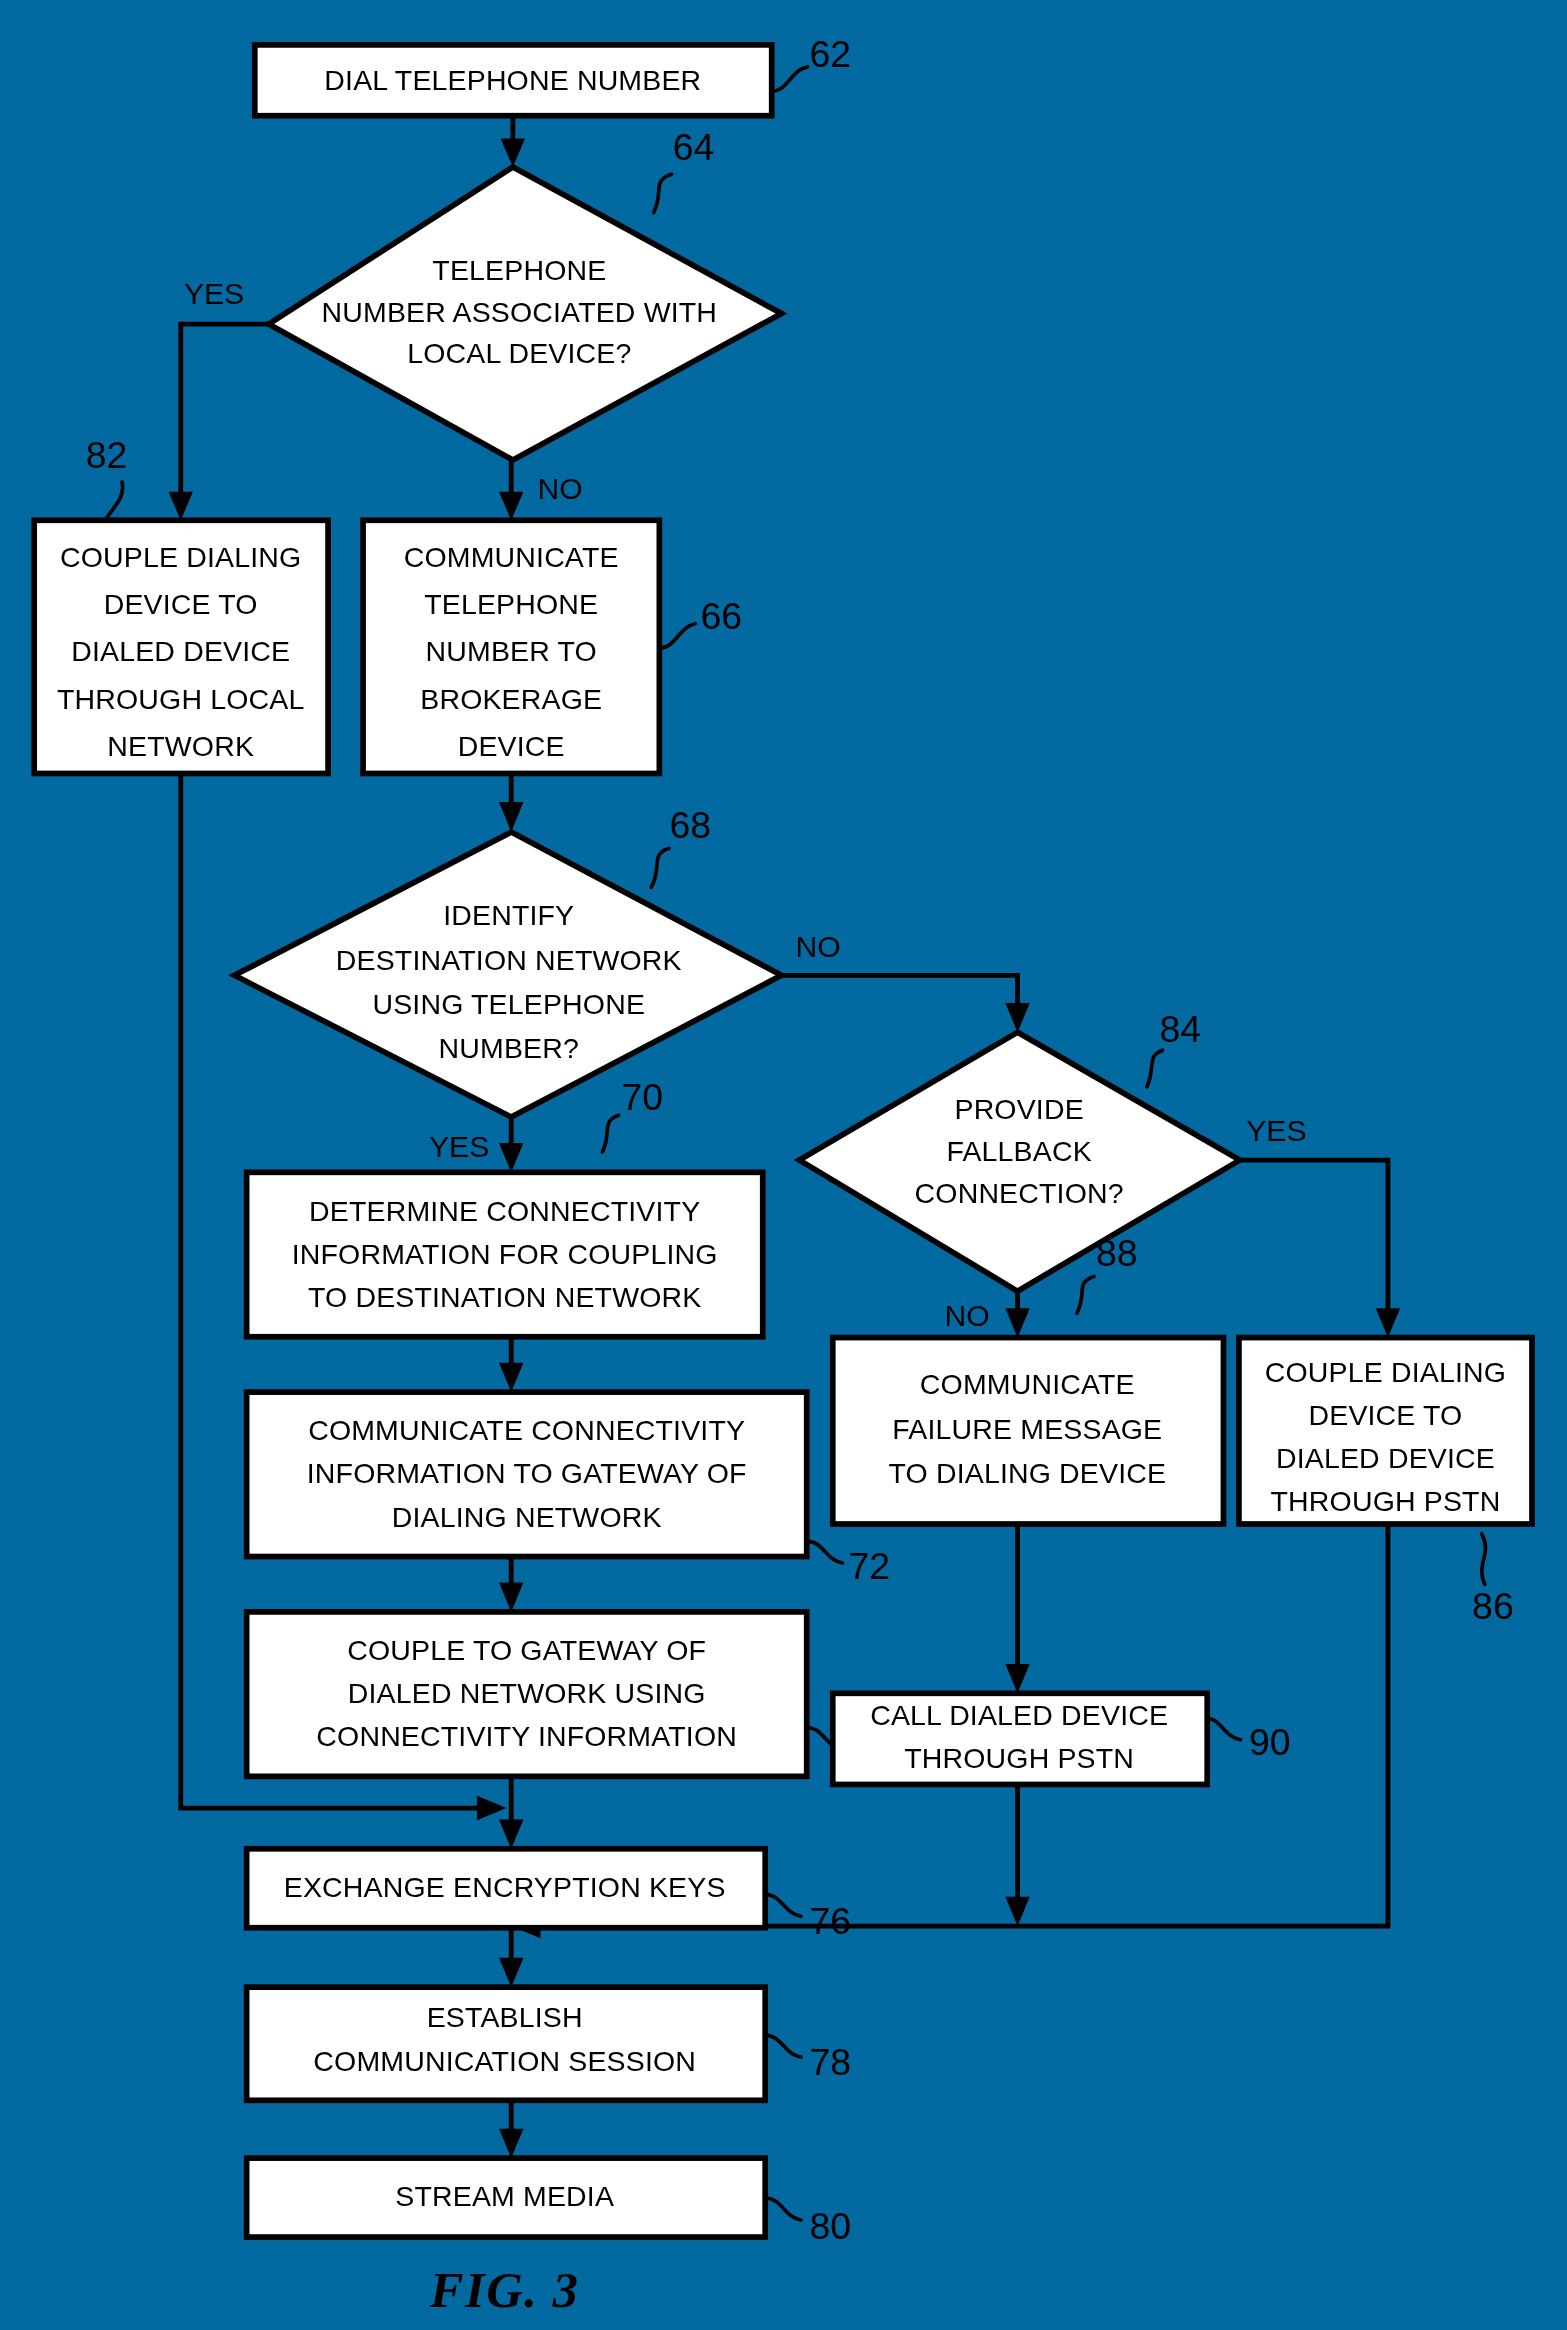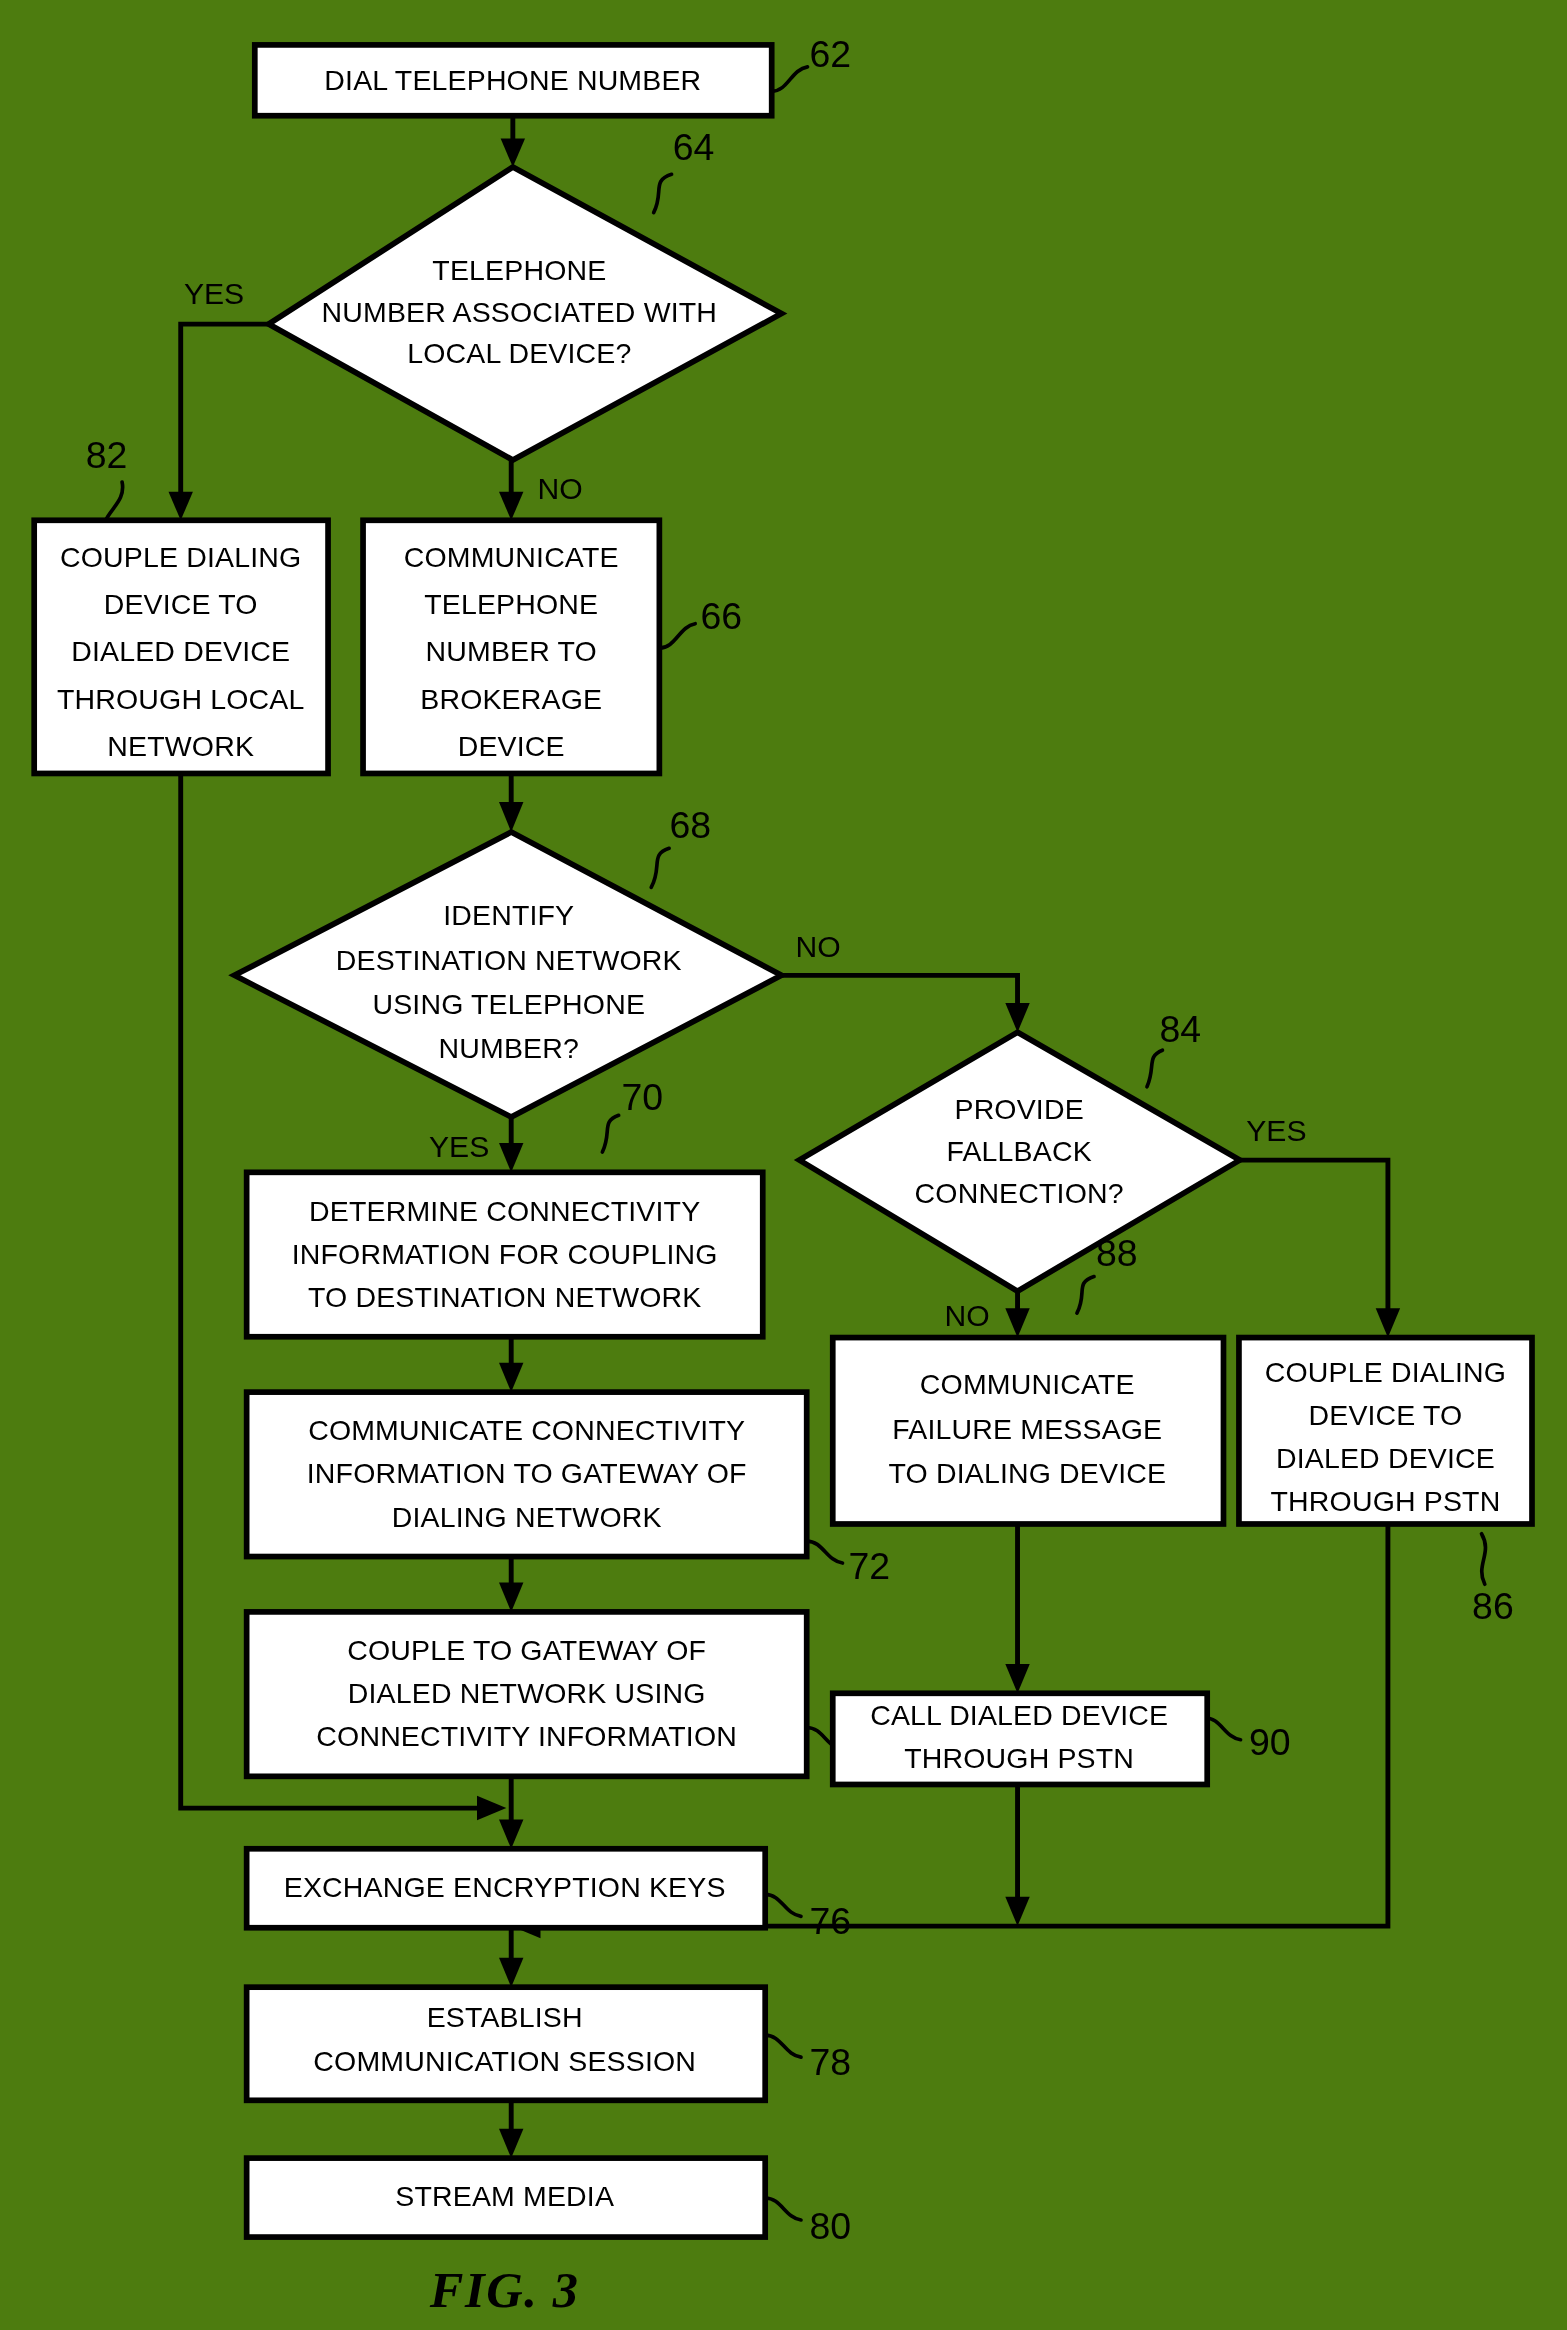--- a/index.html
+++ b/index.html
@@ -4,21 +4,21 @@
 <style>
   html, body {
     margin: 0;
     padding: 0;
     background: #ffffff;
   }
   #figure-root {
     position: relative;
     width: 1567px;
     height: 2330px;
-    background: #4d7c0f;
+    background: #0369a1;
     font-family: "Liberation Sans", sans-serif;
   }
   svg.flow {
     position: absolute;
     left: 0;
     top: 0;
     width: 1567px;
     height: 2330px;
     display: block;
   }

